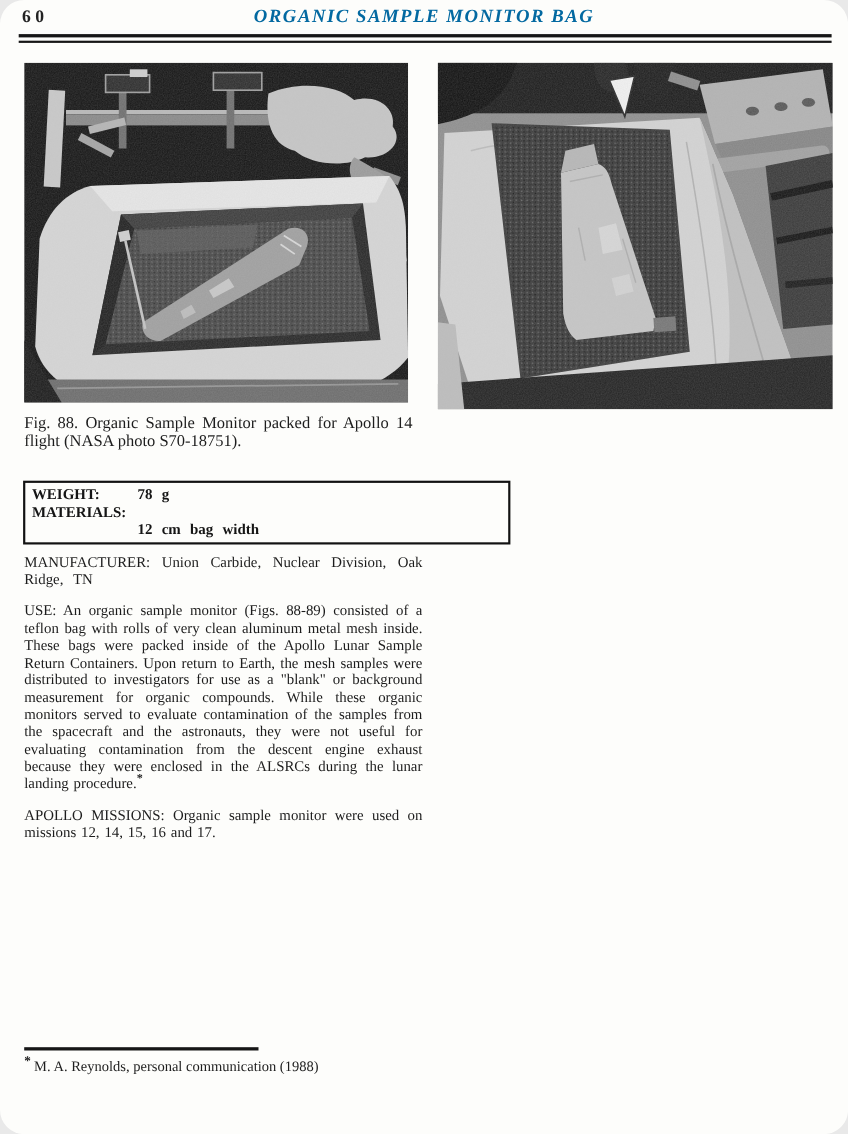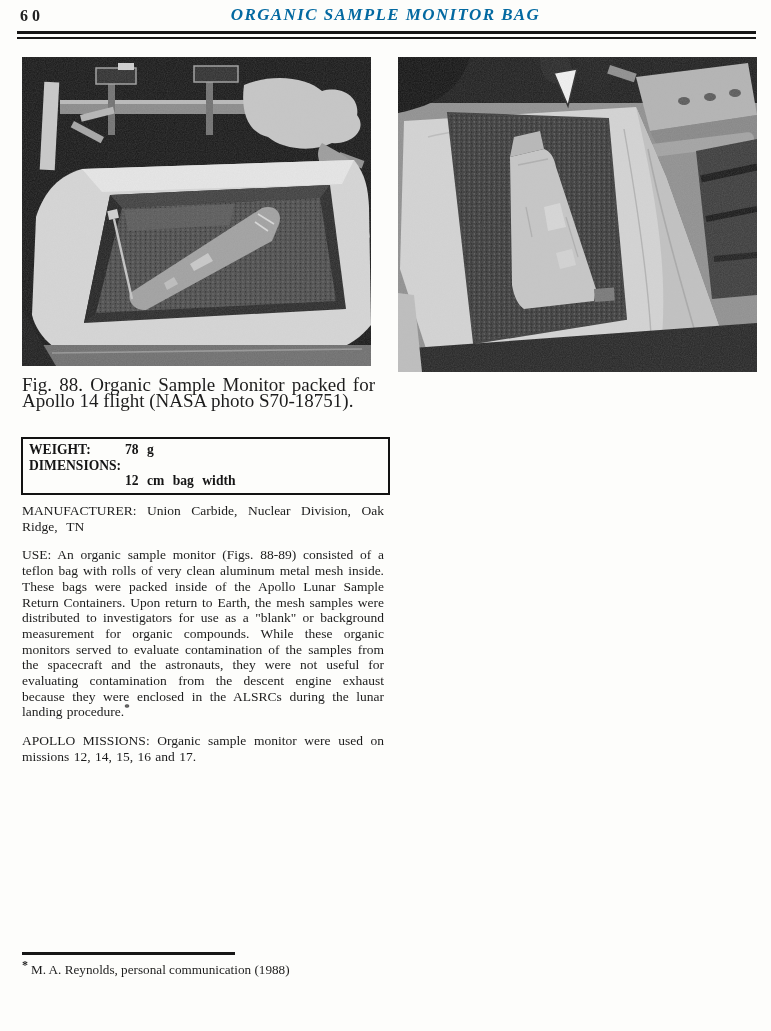--- a/index.html
+++ b/index.html
@@ -1,19 +1,20 @@
 <!DOCTYPE html>
 <html><head>
 <meta charset="utf-8">
 <style>
   html,body{margin:0;padding:0;background:#e9e9e9;}
   .page{
     position:relative;width:771px;height:1031px;margin:0 auto;
     background:#fdfdfb;color:#1b1b1b;overflow:hidden;
     font-family:"Liberation Serif", serif;
+    border-radius:22px;
   }
   
   .pageno{
     position:absolute;left:20px;top:7px;font-size:16px;font-weight:bold;
     letter-spacing:4px;color:#222;
   }
   .title{
     position:absolute;left:0;right:0;top:5px;margin:0;text-align:center;
     font-size:17px;font-weight:bold;letter-spacing:1.4px;color:#0369a1;font-style:italic;
   }
@@ -21,28 +22,28 @@
     position:absolute;left:17px;right:15px;top:31px;height:3px;
     border-top:3px solid #161616;border-bottom:2px solid #161616;
   }
   
   .photo{position:absolute;margin:0;padding:0;}
   .photo svg{display:block;width:100%;height:100%;}
   .photo1{left:22px;top:57px;width:349px;height:309px;}
   .photo2{left:398px;top:57px;width:359px;height:315px;}
   
   .caption{
-    position:absolute;margin:0;font-size:19px;line-height:16.4px;
+    position:absolute;margin:0;font-size:15px;line-height:16.4px;
     text-align:justify;color:#1d1d1d;
   }
   .cap1{left:22px;top:377px;width:353px;}
   .cap2{left:398px;top:377px;width:361px;}
   
   .specbox{
-    position:absolute;left:21px;top:437px;width:369px;box-sizing:border-box;
+    position:absolute;left:21px;top:437px;width:443px;box-sizing:border-box;
     border:2.5px solid #121212;padding:3px 6px 4px 6px;background:#fdfdfb;
   }
   .specrow{display:grid;grid-template-columns:96px 1fr;}
   .speclabel,.specvalue{
     font-weight:bold;font-size:13.6px;line-height:15.6px;color:#151515;
   }
   .specvalue{word-spacing:5px;}
   
   .bodycol{position:absolute;left:22px;top:496px;width:362px;}
   .para{
@@ -196,21 +197,21 @@
   </figure>
 
   <p class="caption cap1">Fig. 88. Organic Sample Monitor packed for Apollo 14 flight (NASA photo S70-18751).</p>
 
   <div class="specbox">
     <div class="specrow">
       <span class="speclabel">WEIGHT:</span>
       <span class="specvalue">78 g</span>
     </div>
     <div class="specrow">
-      <span class="speclabel">DIMENSIONS:</span>
+      <span class="speclabel">MATERIALS:</span>
     </div>
     <div class="specrow">
       <span class="speclabel"></span>
       <span class="specvalue">12 cm bag width</span>
     </div>
   </div>
 
   <div class="bodycol">
     <p class="para wide"><span>MANUFACTURER: Union Carbide, Nuclear Division, Oak Ridge, TN</span><sup class="psup"></sup></p>
     <p class="para"><span>USE: An organic sample monitor (Figs. 88-89) consisted of a teflon bag with rolls of very clean aluminum metal mesh inside. These bags were packed inside of the Apollo Lunar Sample Return Containers. Upon return to Earth, the mesh samples were distributed to investigators for use as a "blank" or background measurement for organic compounds. While these organic monitors served to evaluate contamination of the samples from the spacecraft and the astronauts, they were not useful for evaluating contamination from the descent engine exhaust because they were enclosed in the ALSRCs during the lunar landing procedure.</span><sup class="psup">*</sup></p>

